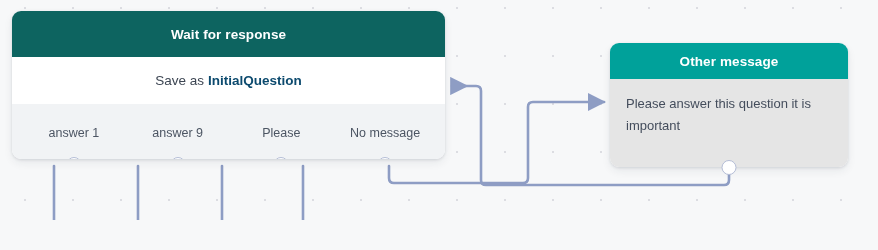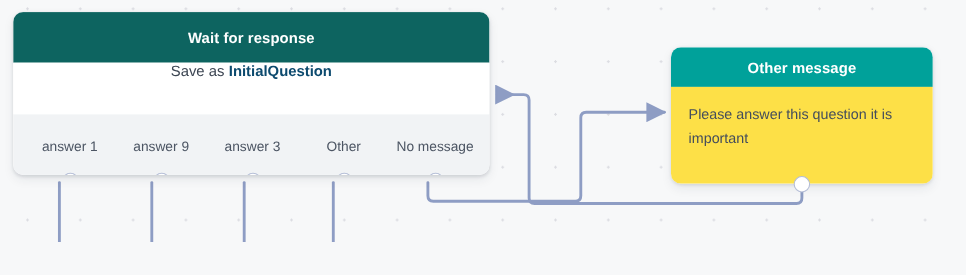--- a/index.html
+++ b/index.html
@@ -70,21 +70,21 @@
     height: 148px;
   }
   #node-wait .node-header {
     height: 46px;
     background: #0d6460;
   }
   .save-as-row {
     height: 47px;
     background: #ffffff;
     display: flex;
-    align-items: flex-start;
+    align-items: center;
     justify-content: center;
     font-size: 13.5px;
     color: #3d4653;
   }
   .save-as-row .label { font-weight: normal; }
   .save-as-row .value { font-weight: bold; color: #0c4a6e; margin-left: 4px; }
 
   .answers-footer {
     flex: 1;
     background: #f1f3f5;
@@ -120,21 +120,21 @@
     top: 43px;
     width: 238px;
     height: 124px;
   }
   #node-send .node-header {
     height: 36px;
     background: #00a19a;
   }
   .message-body {
     flex: 1;
-    background: #fde047;
+    background: #e5e5e5;
     padding: 14px 16px 0 16px;
     font-size: 13px;
     line-height: 22px;
     color: #444d5c;
     box-sizing: border-box;
   }
   #node-send .handle-bottom {
     position: absolute;
     left: 50%;
     bottom: -8px;
@@ -187,25 +187,21 @@
       <div class="answers-footer">
         <div class="answer-cell">
           <span>answer 1</span>
           <span class="handle"></span>
         </div>
         <div class="answer-cell">
           <span>answer 9</span>
           <span class="handle"></span>
         </div>
         <div class="answer-cell">
-          <span>answer 3</span>
-          <span class="handle"></span>
-        </div>
-        <div class="answer-cell">
-          <span>Other</span>
+          <span>Please</span>
           <span class="handle"></span>
         </div>
         <div class="answer-cell">
           <span>No message</span>
           <span class="handle"></span>
         </div>
       </div>
     </div>
   </div>
 

